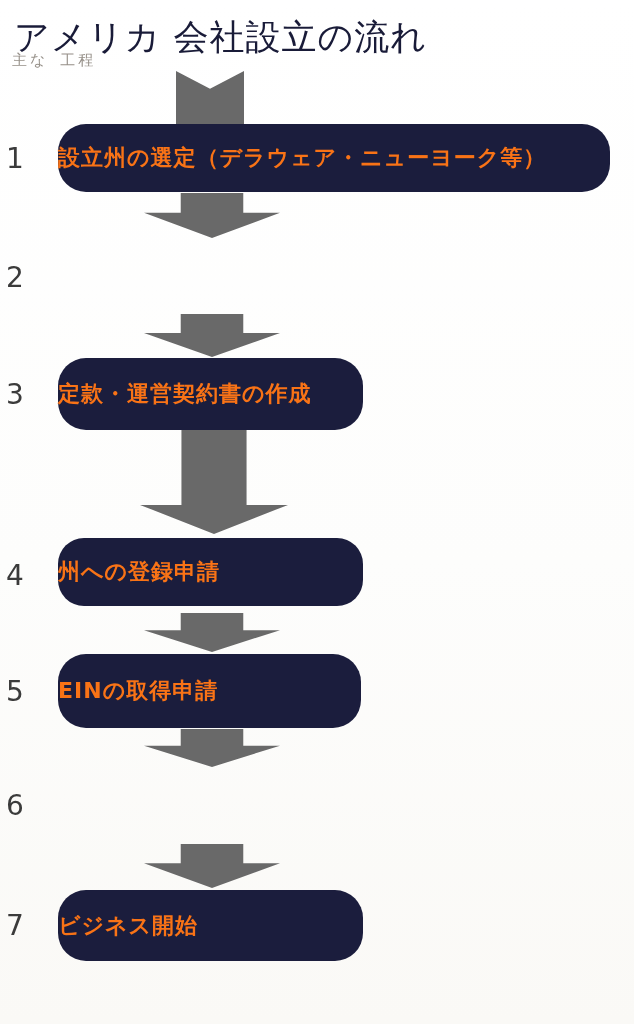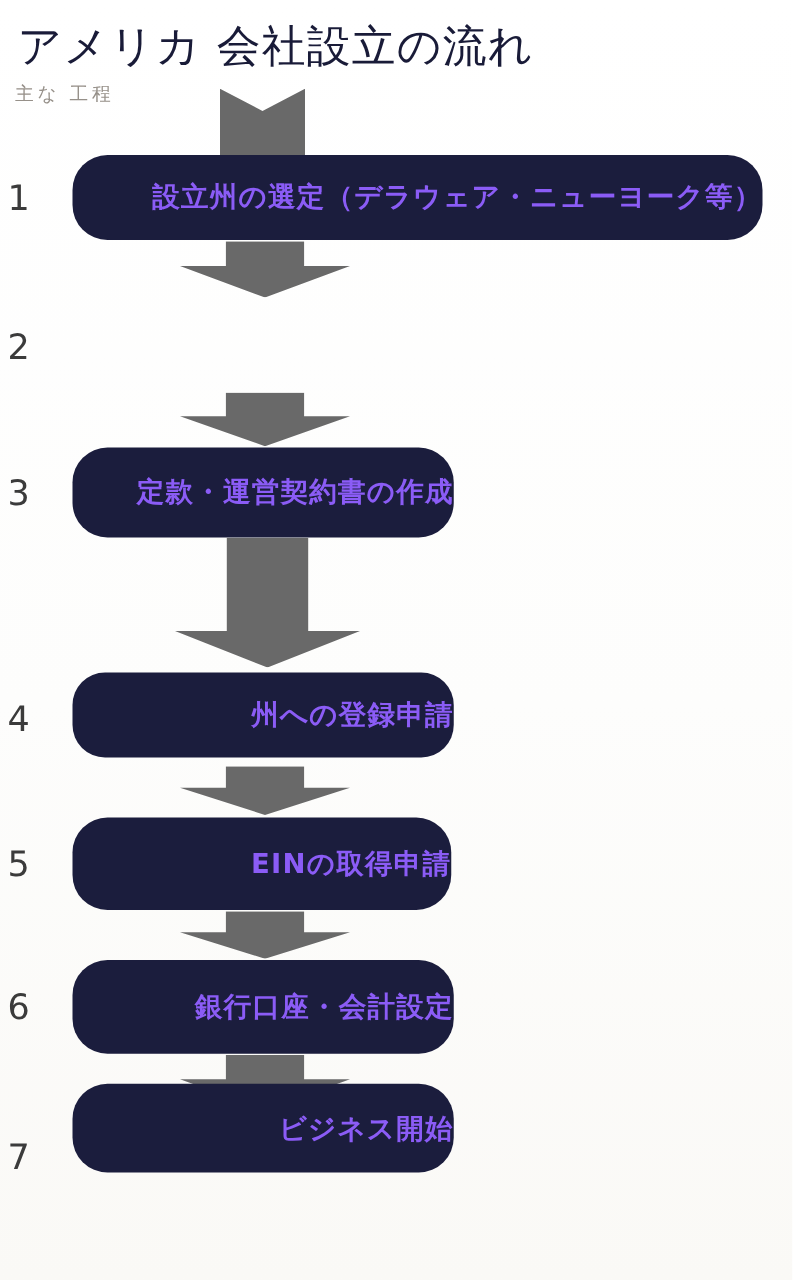--- a/index.html
+++ b/index.html
@@ -12,35 +12,35 @@
   .canvas{
     position:relative;width:634px;height:1024px;
     background:linear-gradient(180deg,#ffffff 0%,#fdfdfc 55%,#faf9f6 100%);
   }
   .title{
     position:absolute;left:14px;top:14px;
     font-size:35px;font-weight:normal;color:var(--title,#191b38);
     letter-spacing:1px;white-space:nowrap;
   }
   .subtitle{
-    position:absolute;left:12px;top:66px;
+    position:absolute;left:12px;top:51px;
     font-size:15px;color:#969089;letter-spacing:3px;
-    font-family:Liberation Sans, sans-serif;
+    font-family:Liberation Mono, monospace;
   }
   .num{
     position:absolute;left:0;width:30px;
     display:flex;align-items:center;justify-content:center;
     font-size:28px;color:var(--number,#3b3b3b);
   }
   .box{
     position:absolute;left:58px;
     background:var(--box-bg,#1b1d3d);
     border-radius:28px;
-    display:flex;align-items:center;justify-content:flex-end;
-    color:#8b5cf6;
+    display:flex;align-items:center;justify-content:flex-start;
+    color:#f97316;
   }
   .box span{
     font-size:22px;font-weight:600;letter-spacing:1px;
     white-space:nowrap;
   }
   .arrow{
     position:absolute;left:144px;width:136px;
     background:var(--arrow,#696969);
     clip-path:polygon(27% 0, 73% 0, 73% 44%, 100% 44%, 50% 100%, 0 44%, 27% 44%);
   }
@@ -91,24 +91,21 @@
   <div class="arrow" style="top:613px;height:39px;"></div>
 
   <div class="num" style="top:654px;height:74px;">5</div>
   <div class="box" style="top:654px;height:74px;width:303px;">
     <span>EINの取得申請</span>
   </div>
 
   <div class="arrow" style="top:729px;height:38px;"></div>
 
   <div class="num" style="top:768px;height:75px;">6</div>
-  <div class="box" style="top:768px;height:75px;width:305px;">
-    <span>銀行口座・会計設定</span>
-  </div>
 
   <div class="arrow" style="top:844px;height:44px;"></div>
 
   <div class="num" style="top:890px;height:71px;">7</div>
-  <div class="box" style="top:867px;height:71px;width:305px;">
+  <div class="box" style="top:890px;height:71px;width:305px;">
     <span>ビジネス開始</span>
   </div>
 
 </div>
 
 </body></html>

